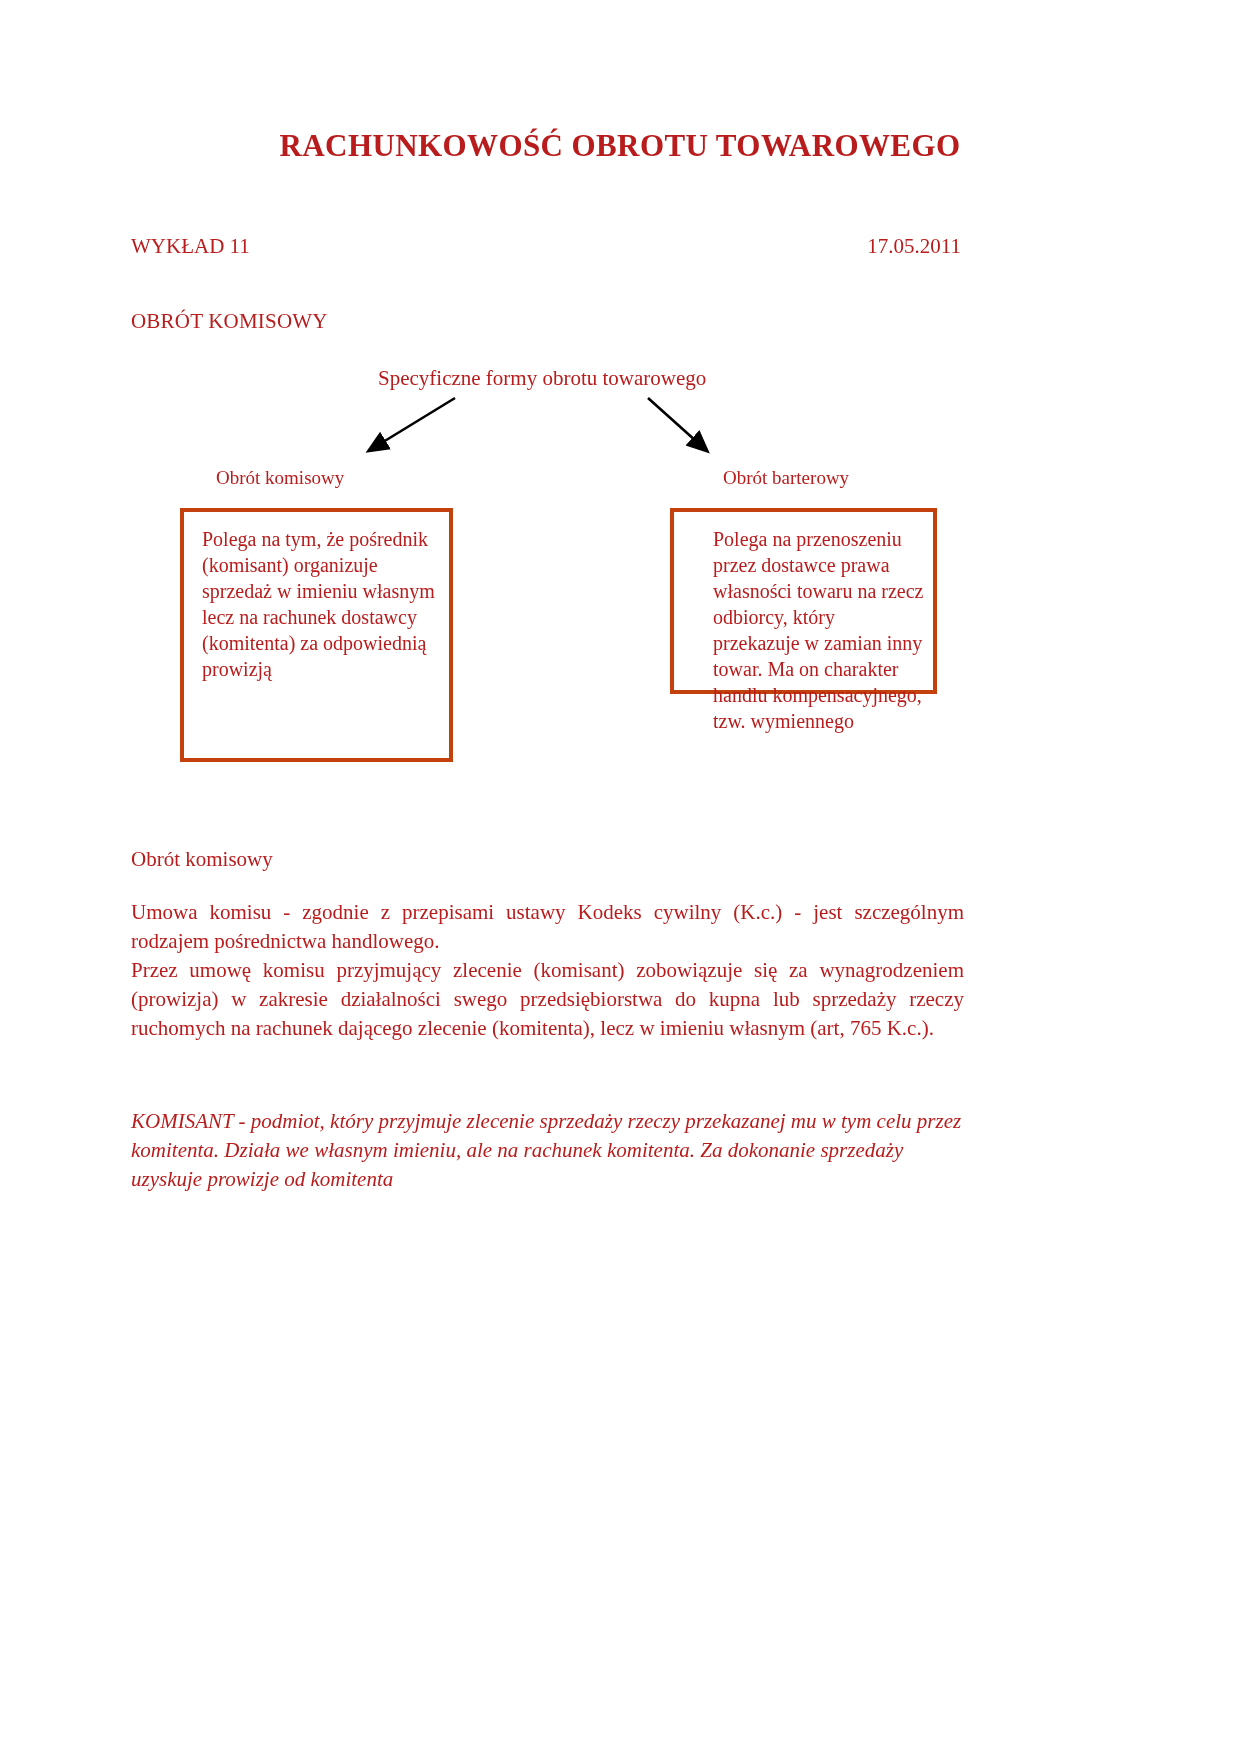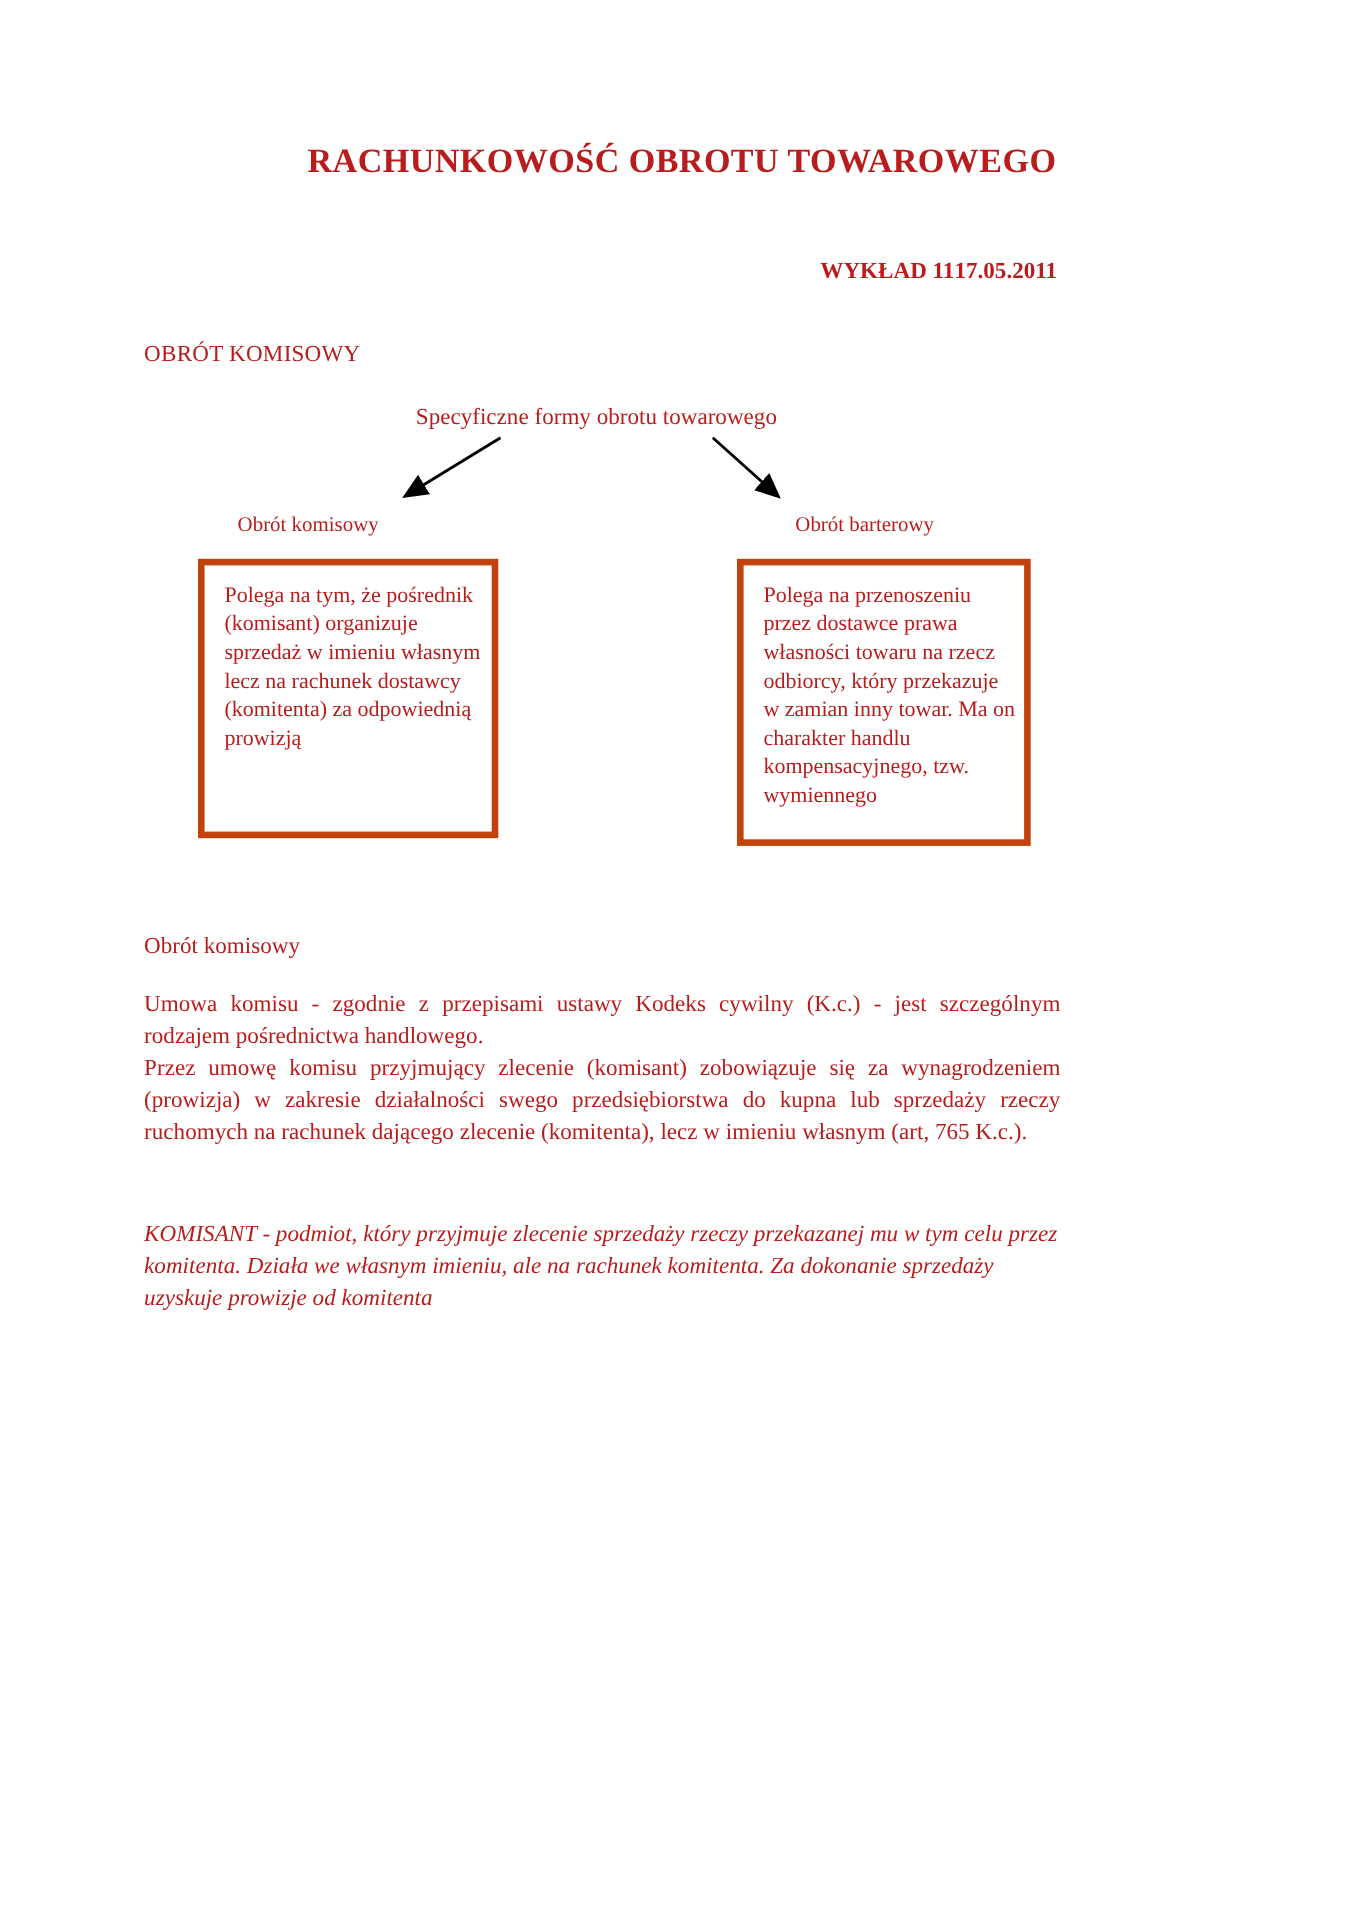--- a/index.html
+++ b/index.html
@@ -30,24 +30,24 @@
     font-family: "Liberation Serif", "DejaVu Serif", serif;
   }
 
   
   .header-row {
     position: absolute;
     left: 131px;
     top: 234px;
     width: 830px;
     display: flex;
-    justify-content: flex-end;
+    justify-content: space-between;
     align-items: baseline;
     font-size: 21px;
-    font-weight: bold;
+    font-weight: normal;
   }
 
   
   .section-heading {
     position: absolute;
     left: 131px;
     top: 309px;
     font-size: 21px;
     letter-spacing: 0.2px;
   }
@@ -77,35 +77,36 @@
   .node-label {
     position: absolute;
     font-size: 19px;
     white-space: nowrap;
   }
   .node-label.left  { left: 216px; top: 117px; }
   .node-label.right { left: 723px; top: 117px; }
 
   .node-box {
     position: absolute;
-    border: 6px solid #c2410c;
+    border: 4px solid #c2410c;
     box-sizing: border-box;
     background: #ffffff;
   }
   .node-box.left {
     left: 180px;
     top: 158px;
     width: 273px;
     height: 254px;
   }
   .node-box.right {
     left: 670px;
     top: 158px;
     width: 267px;
-    height: 261px;
+    height: 186px;
+    padding-left: 21px;
   }
   .node-box .box-text {
     padding: 14px 8px 0 18px;
     font-size: 20px;
     line-height: 26px;
   }
 
   
   .body-block {
     position: absolute;

